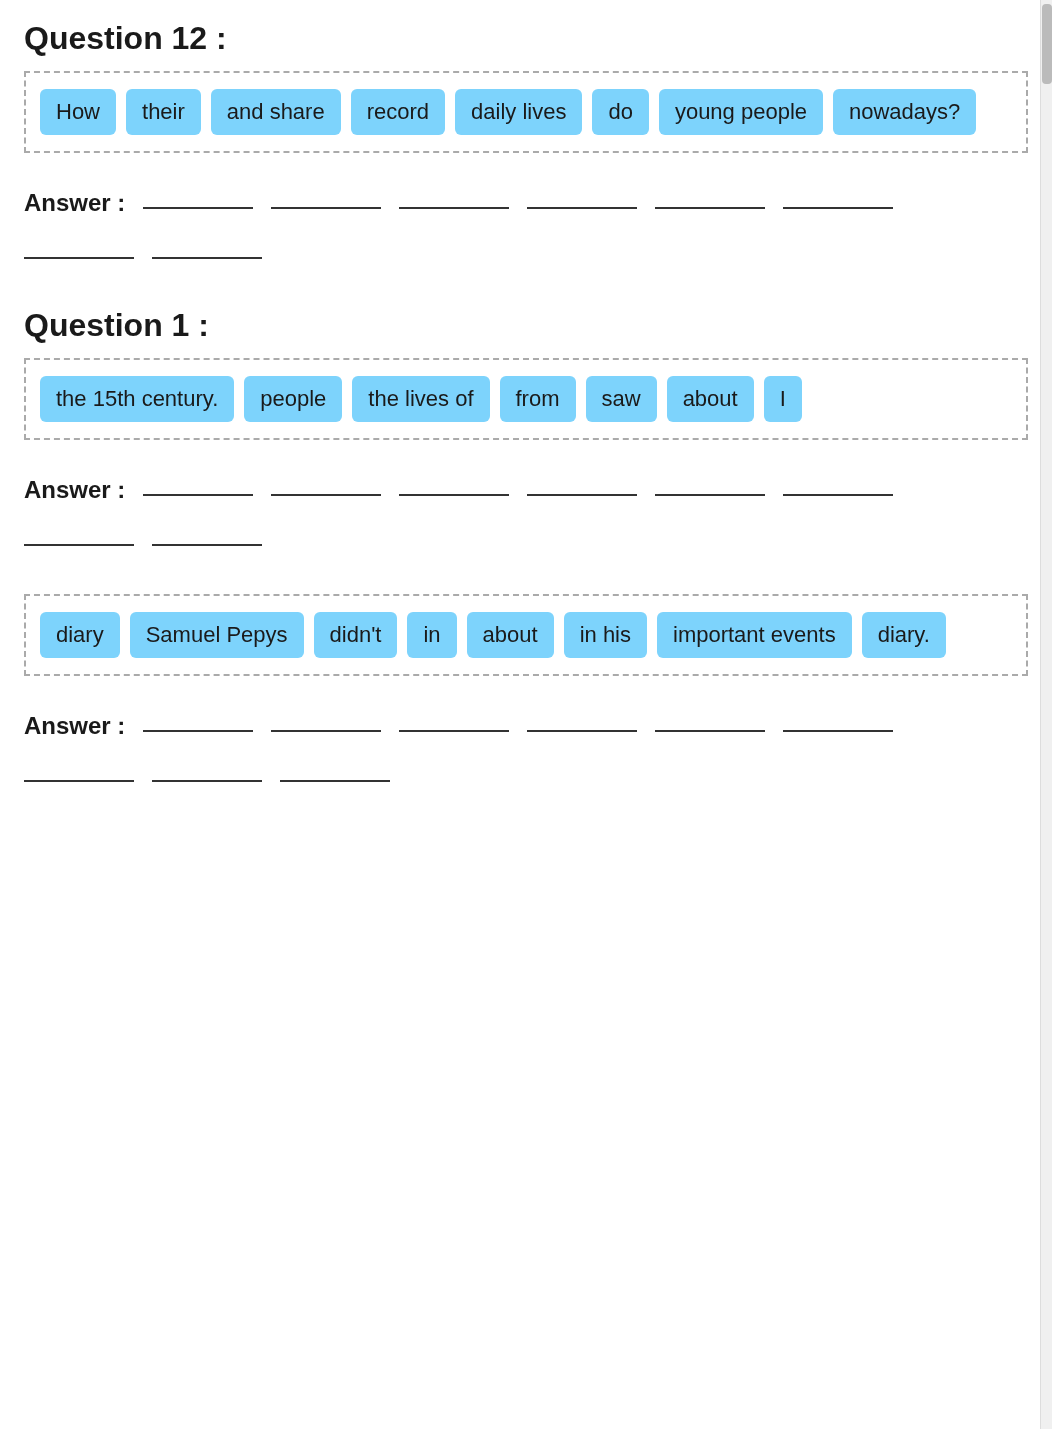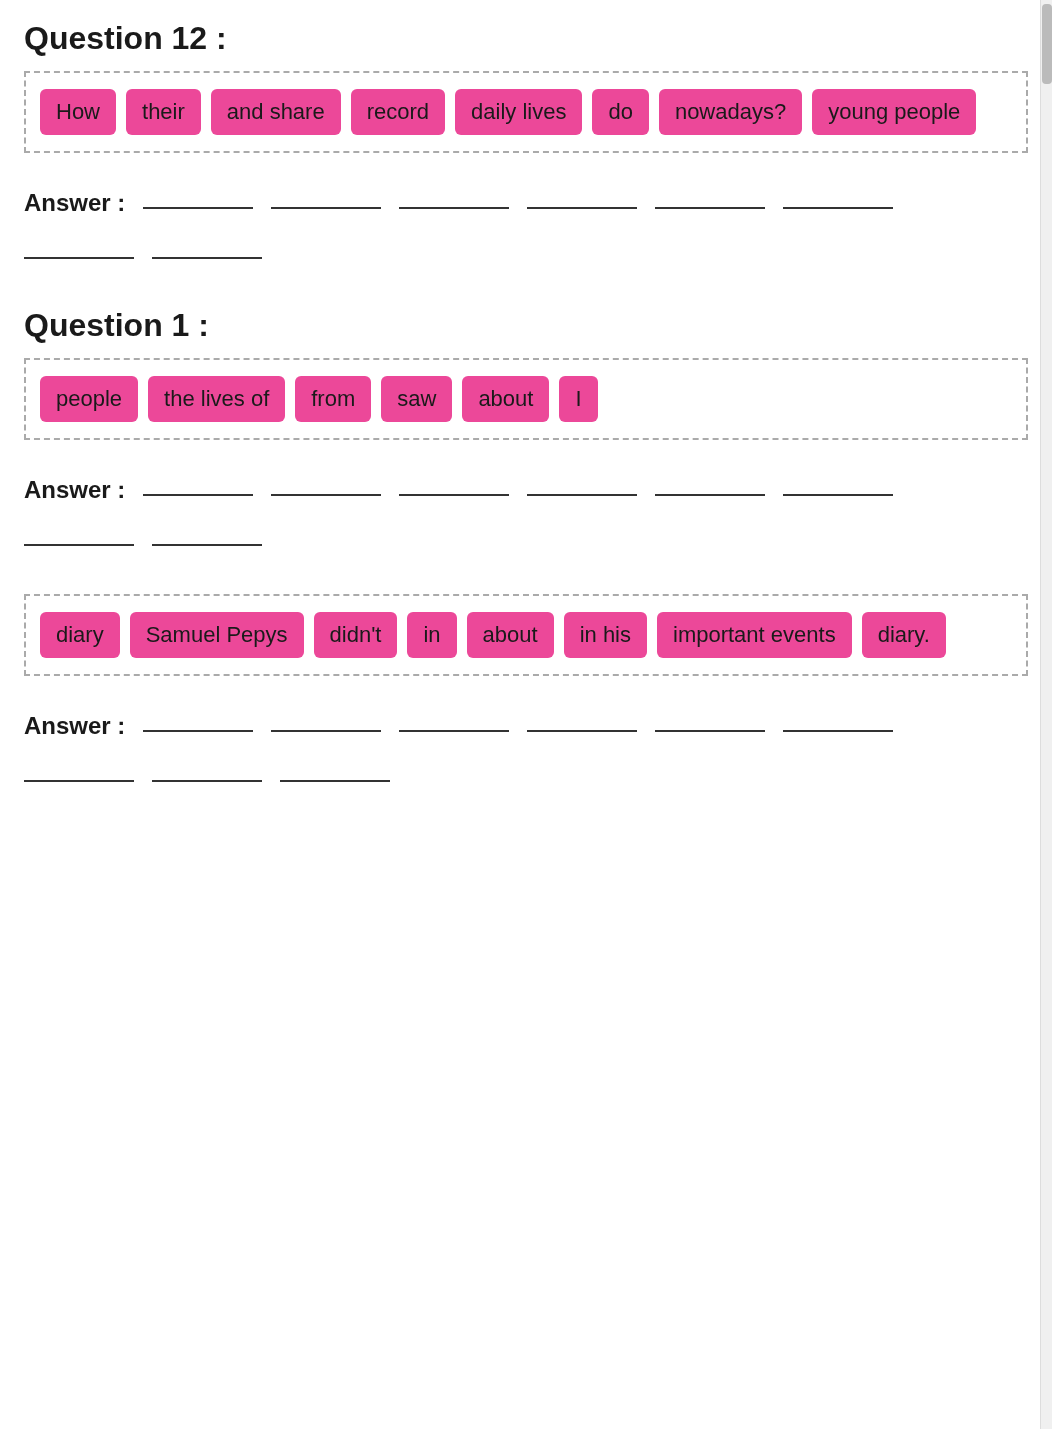--- a/index.html
+++ b/index.html
@@ -30,21 +30,21 @@
     .word-bank {
       border: 2px dashed #aaa;
       padding: 16px 14px;
       display: flex;
       flex-wrap: wrap;
       gap: 10px;
       margin-bottom: 18px;
     }
 
     .word-chip {
-      background: #ec4899;
+      background: #7dd3fc;
       border-radius: 6px;
       padding: 10px 16px;
       font-size: 22px;
       cursor: pointer;
       user-select: none;
       white-space: nowrap;
     }
 
     .answer-section {
       padding-left: 0;
@@ -106,22 +106,22 @@
 
   <div class="question-block">
     <div class="question-title">Question 12 :</div>
     <div class="word-bank">
       <span class="word-chip">How</span>
       <span class="word-chip">their</span>
       <span class="word-chip">and share</span>
       <span class="word-chip">record</span>
       <span class="word-chip">daily lives</span>
       <span class="word-chip">do</span>
+      <span class="word-chip">young people</span>
       <span class="word-chip">nowadays?</span>
-      <span class="word-chip">young people</span>
     </div>
     <div class="answer-section">
       <div class="answer-first-row">
         <span class="answer-label">Answer :</span>
         <span class="answer-blank"></span>
         <span class="answer-blank"></span>
         <span class="answer-blank"></span>
         <span class="answer-blank"></span>
         <span class="answer-blank"></span>
         <span class="answer-blank"></span>
@@ -129,20 +129,21 @@
       <div class="answer-second-row">
         <span class="answer-blank"></span>
         <span class="answer-blank"></span>
       </div>
     </div>
   </div>
 
   <div class="question-block">
     <div class="question-title">Question 1 :</div>
     <div class="word-bank">
+      <span class="word-chip">the 15th century.</span>
       <span class="word-chip">people</span>
       <span class="word-chip">the lives of</span>
       <span class="word-chip">from</span>
       <span class="word-chip">saw</span>
       <span class="word-chip">about</span>
       <span class="word-chip">I</span>
     </div>
     <div class="answer-section">
       <div class="answer-first-row">
         <span class="answer-label">Answer :</span>

